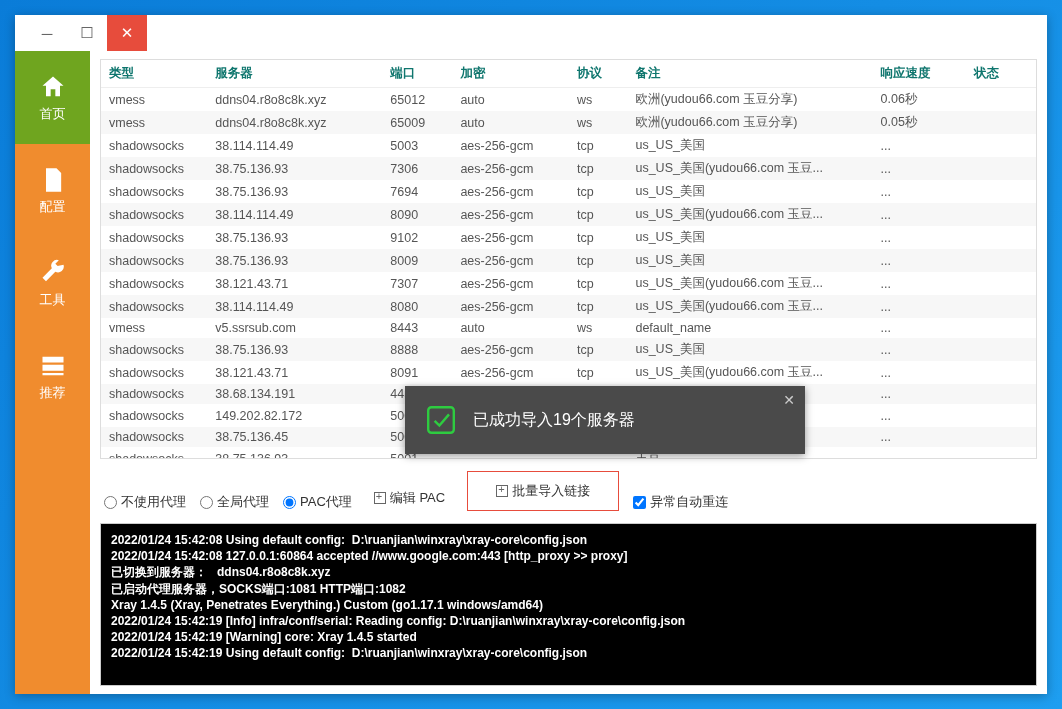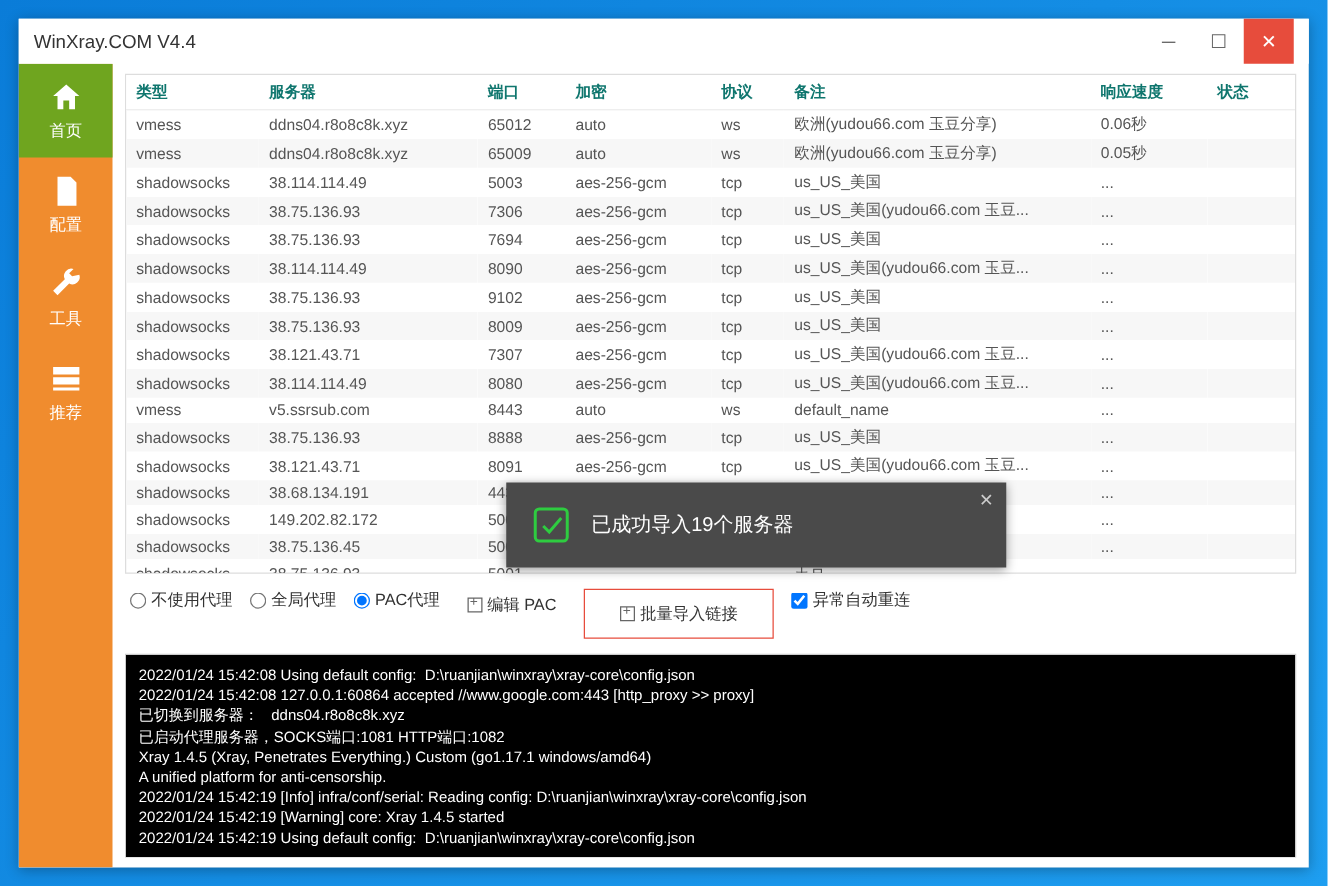--- a/index.html
+++ b/index.html
@@ -5,54 +5,53 @@
 * { margin:0; padding:0; box-sizing:border-box; font-family:"Microsoft YaHei",Arial,sans-serif; }
 body { background:linear-gradient(135deg,#0a7cd8,#1e9ef0); width:1062px; height:709px; overflow:hidden; padding:15px; }
 .window { background:#fff; width:100%; height:100%; display:flex; flex-direction:column; box-shadow:0 2px 10px rgba(0,0,0,0.3); }
 .titlebar { height:36px; background:#fff; display:flex; align-items:center; padding:0 12px; font-size:15px; color:#333; }
 .titlebar-txt { flex:1; }
 .titlebar-btns { display:flex; gap:0; }
 .titlebar-btn { width:40px; height:36px; display:flex; align-items:center; justify-content:center; color:#666; cursor:pointer; }
 .titlebar-btn.close { background:#e74c3c; color:#fff; }
 .body { flex:1; display:flex; overflow:hidden; }
 .sidebar { width:75px; background:#f08c2e; display:flex; flex-direction:column; }
-.sb-item { height:75px; display:flex; flex-direction:column; align-items:center; justify-content:center; color:#fff; cursor:pointer; gap:4px; }
+.sb-item { height:93px; display:flex; flex-direction:column; align-items:center; justify-content:center; color:#fff; cursor:pointer; gap:4px; }
 .sb-item.active { background:#6fa51f; }
 .sb-item svg { width:28px; height:28px; fill:#fff; }
 .sb-lbl { font-size:13px; }
 .main { flex:1; display:flex; flex-direction:column; padding:8px 10px; gap:6px; overflow:hidden; position:relative; }
 .table-wrap { border:1px solid #ddd; overflow:auto; flex:0 0 auto; max-height:400px; }
 table { width:100%; border-collapse:collapse; font-size:12.5px; }
 th { text-align:left; padding:5px 8px; font-weight:600; color:#0f766e; border-bottom:1px solid #eee; background:#fff; }
 td { padding:3px 8px; color:#555; white-space:nowrap; overflow:hidden; text-overflow:ellipsis; }
 tr:nth-child(even) td { background:#f7f7f7; }
 .col-type{width:90px}.col-srv{width:150px}.col-port{width:60px}.col-enc{width:100px}.col-proto{width:50px}.col-note{width:210px;max-width:210px}.col-speed{width:80px}.col-status{width:60px}
-.ctrl-row { display:flex; align-items:flex-start; gap:14px; padding:6px 4px; font-size:13px; color:#333; }
+.ctrl-row { display:flex; align-items:flex-end; gap:14px; padding:6px 4px; font-size:13px; color:#333; }
 .radio-grp { display:flex; align-items:center; gap:4px; cursor:pointer; }
 .radio-grp input { margin:0; }
 .linkbtn { display:flex; align-items:center; gap:4px; cursor:pointer; color:#333; padding:4px 8px; }
 .linkbtn.hl { border:1.5px solid #e74c3c; padding:10px 28px; }
 .chk { display:flex; align-items:center; gap:4px; cursor:pointer; }
 .bigbtn { background:#eee; border:1px solid #ccc; padding:6px 14px; display:flex; align-items:center; gap:6px; cursor:pointer; color:#777; }
-.console { background:#000; color:#fff; font-family:Consolas,monospace; font-size:12px; padding:8px 10px; overflow:auto; border:1px solid #ccc; flex:1; min-height:140px; }
+.console { background:#000; color:#fff; font-family:Consolas,monospace; font-size:12px; padding:8px 10px; overflow:auto; border:1px solid #ccc; flex:1; min-height:140px;font-weight:bold; }
 .console div { white-space:pre-wrap; line-height:1.35; }
 .toast { position:absolute; top:335px; left:315px; width:400px; background:#4a4a4a; color:#fff; padding:18px 20px; display:flex; align-items:center; gap:16px; font-size:16px; box-shadow:0 2px 8px rgba(0,0,0,0.4); }
 .toast .tick { width:32px; height:32px; }
 .toast .tick-path { fill:none; stroke:#2ecc40; stroke-width:3; }
 .toast-x { position:absolute; top:6px; right:10px; color:#ccc; cursor:pointer; font-size:14px; }
 .sq-ico{width:12px;height:12px;border:1.5px solid #666;display:inline-block;position:relative;}
 .sq-ico::after{content:"+";position:absolute;top:-3px;left:1px;font-size:11px;color:#666;}
 .hg-ico svg{width:16px;height:16px;}
 </style>
 </head>
 <body>
 
 <div class="window">
   <div class="titlebar">
-    <span class="titlebar-txt">WinXray.COM   V4.4</span>
     <div class="titlebar-btns">
       <div class="titlebar-btn">─</div>
       <div class="titlebar-btn">☐</div>
       <div class="titlebar-btn close">✕</div>
     </div>
   </div>
   <div class="body">
     <div class="sidebar">
       <div class="sb-item active">
         <svg viewBox="0 0 24 24">
@@ -296,21 +295,20 @@
           </label>
         <div style="flex:1"></div>
       </div>
 
       <div class="console" id="console">
           <div>2022/01/24 15:42:08 Using default config:  D:\ruanjian\winxray\xray-core\config.json</div>
           <div>2022/01/24 15:42:08 127.0.0.1:60864 accepted //www.google.com:443 [http_proxy &gt;&gt; proxy]</div>
           <div>已切换到服务器：   ddns04.r8o8c8k.xyz</div>
           <div>已启动代理服务器，SOCKS端口:1081 HTTP端口:1082</div>
           <div>Xray 1.4.5 (Xray, Penetrates Everything.) Custom (go1.17.1 windows/amd64)</div>
-          <div>A unified platform for anti-censorship.</div>
           <div>2022/01/24 15:42:19 [Info] infra/conf/serial: Reading config: D:\ruanjian\winxray\xray-core\config.json</div>
           <div>2022/01/24 15:42:19 [Warning] core: Xray 1.4.5 started</div>
           <div>2022/01/24 15:42:19 Using default config:  D:\ruanjian\winxray\xray-core\config.json</div>
         </div>
 
       <div class="toast">
         <svg class="tick" viewBox="0 0 40 40">
           <rect class="tick-path" x="4" y="4" width="32" height="32" rx="4"></rect>
           <path class="tick-path" d="M12 21l6 6 12-14"></path>
         </svg>

